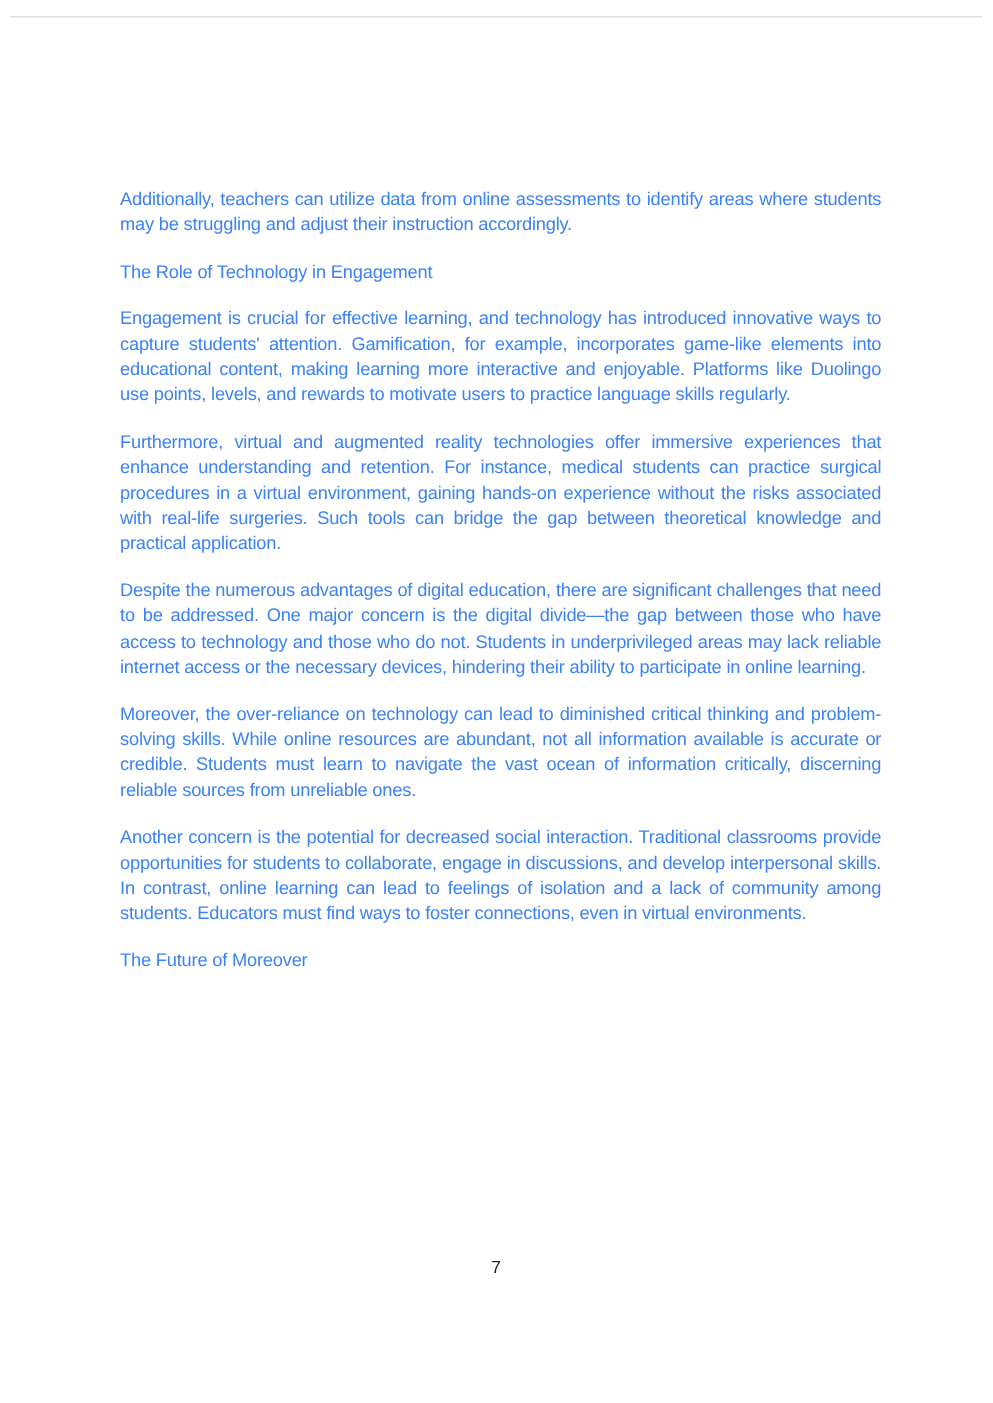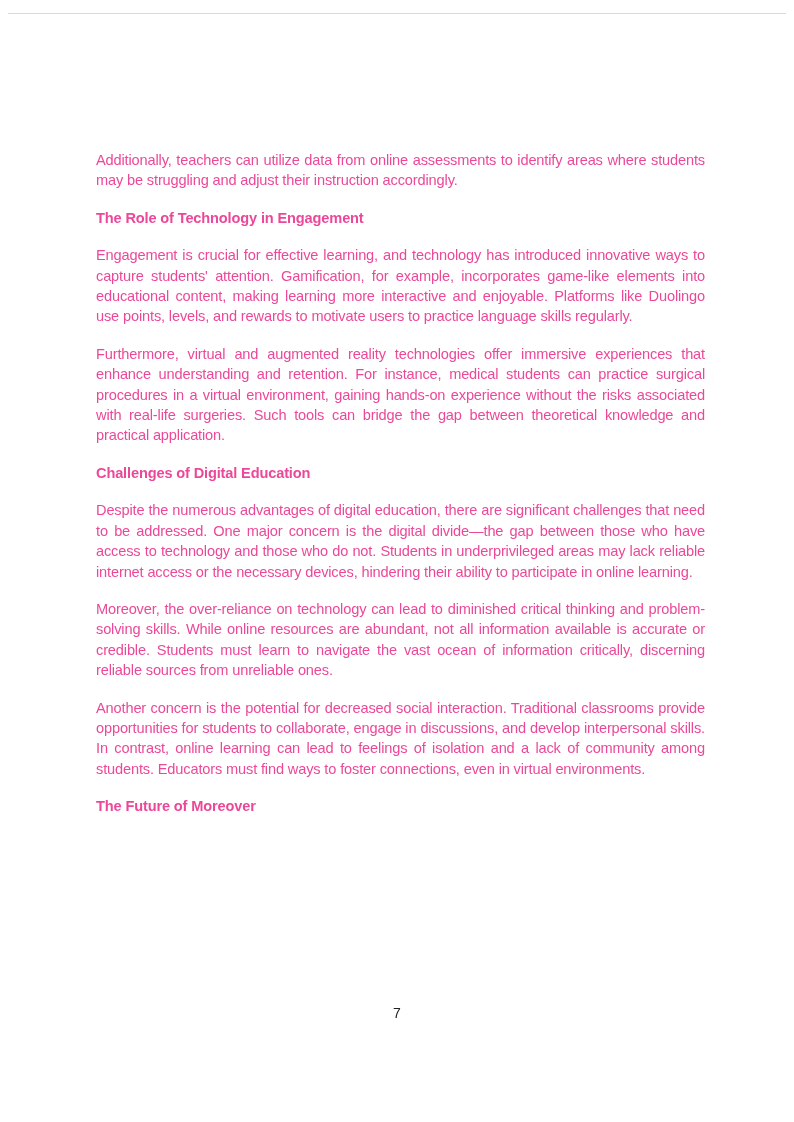--- a/index.html
+++ b/index.html
@@ -1,40 +1,39 @@
 <!DOCTYPE html>
 <html><head>
   <meta charset="utf-8">
   <style>
     html, body { margin: 0; padding: 0; background: #ffffff; }
     body { width: 794px; height: 1122px; position: relative; overflow: hidden; }
     .top-rule { position: absolute; left: 8px; right: 8px; top: 13px; height: 1px; background: #d9d9d9; }
     .page {
       position: absolute; left: 96px; top: 150px; width: 609px;
       font-family: "Liberation Sans", sans-serif;
-      font-size: 14.6px; line-height: 20.4px; color: #ec4899;
+      font-size: 14.6px; line-height: 20.4px; color: #3b82f6;
       letter-spacing: -0.15px;
     }
     .para { margin: 0 0 17px 0; text-align: justify; }
-    .heading { margin: 0 0 17px 0; font-weight: bold; }
+    .heading { margin: 0 0 17px 0; font-weight: normal; }
     .page-number {
       position: absolute; left: 0; width: 794px; top: 1005px; text-align: center;
       font-family: "Liberation Sans", sans-serif; font-size: 14px; color: #222;
     }
   </style>
 </head>
 <body>
 
 <div class="top-rule"></div>
 
 <div class="page">
   <p class="para">Additionally, teachers can utilize data from online assessments to identify areas where students may be struggling and adjust their instruction accordingly.</p>
   <p class="heading">The Role of Technology in Engagement</p>
   <p class="para">Engagement is crucial for effective learning, and technology has introduced innovative ways to capture students' attention. Gamification, for example, incorporates game-like elements into educational content, making learning more interactive and enjoyable. Platforms like Duolingo use points, levels, and rewards to motivate users to practice language skills regularly.</p>
   <p class="para">Furthermore, virtual and augmented reality technologies offer immersive experiences that enhance understanding and retention. For instance, medical students can practice surgical procedures in a virtual environment, gaining hands-on experience without the risks associated with real-life surgeries. Such tools can bridge the gap between theoretical knowledge and practical application.</p>
-  <p class="heading">Challenges of Digital Education</p>
   <p class="para">Despite the numerous advantages of digital education, there are significant challenges that need to be addressed. One major concern is the digital divide—the gap between those who have access to technology and those who do not. Students in underprivileged areas may lack reliable internet access or the necessary devices, hindering their ability to participate in online learning.</p>
   <p class="para">Moreover, the over-reliance on technology can lead to diminished critical thinking and problem-solving skills. While online resources are abundant, not all information available is accurate or credible. Students must learn to navigate the vast ocean of information critically, discerning reliable sources from unreliable ones.</p>
   <p class="para">Another concern is the potential for decreased social interaction. Traditional classrooms provide opportunities for students to collaborate, engage in discussions, and develop interpersonal skills. In contrast, online learning can lead to feelings of isolation and a lack of community among students. Educators must find ways to foster connections, even in virtual environments.</p>
   <p class="heading">The Future of Moreover</p>
 </div>
 
 <div class="page-number">7</div>
 
 </body></html>

